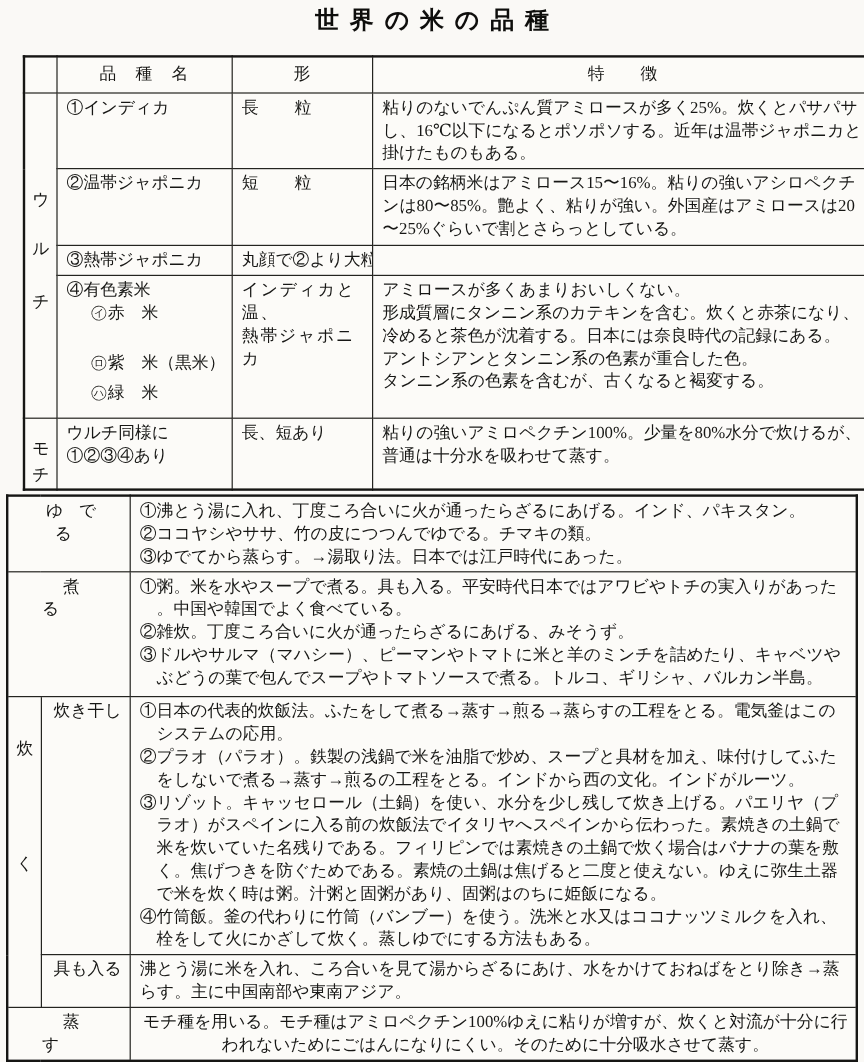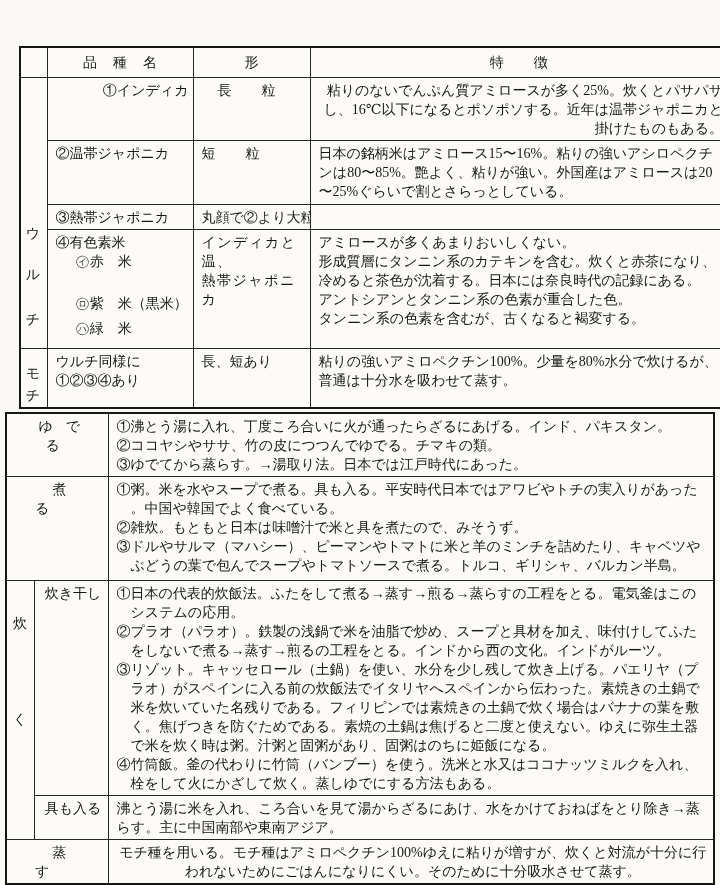--- a/index.html
+++ b/index.html
@@ -29,21 +29,21 @@
   .t td,.t th{
     border:1.5px solid #242420;
     vertical-align:top;
     padding:3px 4px 2px 8px;
     font-size:14px;line-height:19px;
     font-weight:normal;
     overflow:hidden;
   }
   
   .t1 tr.h-head td,.t1 tr.h-head th{height:25px;vertical-align:middle;text-align:center;padding:2px;}
-  .t1 tr.r1 td{height:56px;text-align:right;}
+  .t1 tr.r1 td{height:56px;}
   .t1 tr.r2 td{height:58px;}
   .t1 tr.r3 td{height:18px;}
   .t1 tr.r4 td{height:113px;}
   .t1 tr.r5 td{height:46px;}
   .t2 tr.s1 td{height:55px;}
   .t2 tr.s2 td{height:98px;}
   .t2 tr.s3 td{height:207px;}
   .t2 tr.s4 td{height:37px;}
   .t2 tr.s5 td{height:36px;text-align:center;}
 
@@ -81,20 +81,21 @@
   .sub-c{margin-top:6px;}
   .feat-b{margin-top:0;}
   .feat-c{margin-top:9px;}
   .feat-d{margin-top:6px;font-family:Liberation Serif, serif;}
 </style>
 </head>
 <body>
 
 <div class="page">
 
+  <h1 class="title" id="t1-title">世界の米の品種</h1>
 
   <table class="t t1">
     <colgroup>
       <col style="width:27px">
         <col style="width:146px">
         <col style="width:117px">
         <col>
     </colgroup>
     <tbody>
         <tr class="h-head">
@@ -157,21 +158,21 @@
       <td>
         <p class="item">①沸とう湯に入れ、丁度ころ合いに火が通ったらざるにあげる。インド、パキスタン。</p>
         <p class="item">②ココヤシやササ、竹の皮につつんでゆでる。チマキの類。</p>
         <p class="item">③ゆでてから蒸らす。→湯取り法。日本では江戸時代にあった。</p>
       </td>
     </tr>
     <tr class="s2">
       <td class="mlabel ls-wide" colspan="2">煮る</td>
       <td>
         <p class="item">①粥。米を水やスープで煮る。具も入る。平安時代日本ではアワビやトチの実入りがあった。中国や韓国でよく食べている。</p>
-        <p class="item">②雑炊。もともと日本は味噌汁で米と具を煮たので、みそうず。</p>
+        <p class="item">②雑炊。丁度ころ合いに火が通ったらざるにあげる、みそうず。</p>
         <p class="item">③ドルやサルマ（マハシー）、ピーマンやトマトに米と羊のミンチを詰めたり、キャベツやぶどうの葉で包んでスープやトマトソースで煮る。トルコ、ギリシャ、バルカン半島。</p>
       </td>
     </tr>
     <tr class="s3">
       <td class="vt vt-taku" rowspan="2">炊く</td>
       <td class="sublabel">炊き干し</td>
       <td>
         <p class="item">①日本の代表的炊飯法。ふたをして煮る→蒸す→煎る→蒸らすの工程をとる。電気釜はこのシステムの応用。</p>
         <p class="item">②プラオ（パラオ）。鉄製の浅鍋で米を油脂で炒め、スープと具材を加え、味付けしてふたをしないで煮る→蒸す→煎るの工程をとる。インドから西の文化。インドがルーツ。</p>
         <p class="item">③リゾット。キャッセロール（土鍋）を使い、水分を少し残して炊き上げる。パエリヤ（プラオ）がスペインに入る前の炊飯法でイタリヤへスペインから伝わった。素焼きの土鍋で米を炊いていた名残りである。フィリピンでは素焼きの土鍋で炊く場合はバナナの葉を敷く。焦げつきを防ぐためである。素焼の土鍋は焦げると二度と使えない。ゆえに弥生土器で米を炊く時は粥。汁粥と固粥があり、固粥はのちに姫飯になる。</p>

